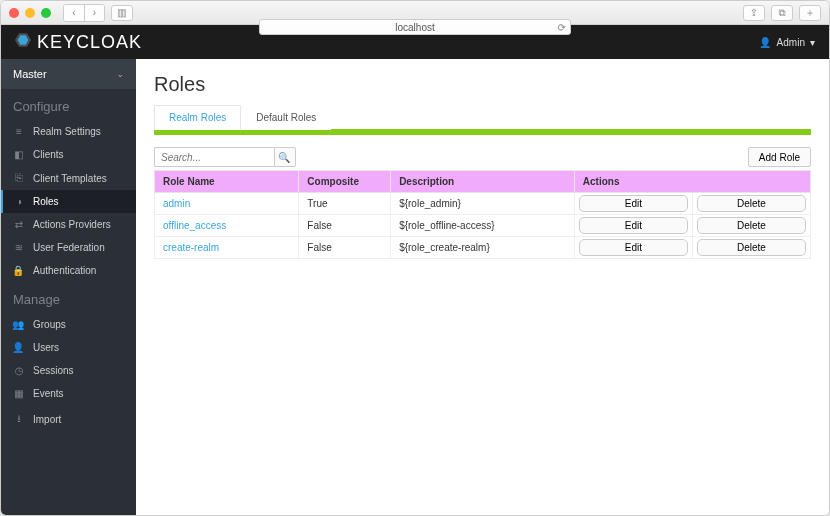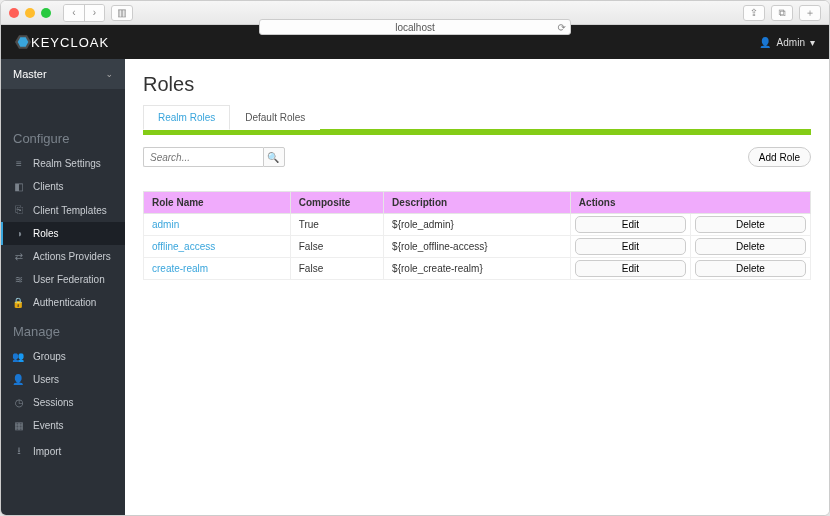--- a/index.html
+++ b/index.html
@@ -12,43 +12,43 @@
   .dot.red{background:#ff5f57;} .dot.yellow{background:#ffbd2e;} .dot.green{background:#28c940;}
   .nav-btns { display:flex; margin-left:12px; border:1px solid #ccc; border-radius:3px; overflow:hidden;}
   .nav-btns span{ width:20px; height:16px; display:flex; align-items:center; justify-content:center; color:#888; font-size:10px; background:#fdfdfd;}
   .nav-btns span+span{border-left:1px solid #ccc;}
   .toolbar-icon { width:22px; height:16px; border:1px solid #ccc; border-radius:3px; margin-left:6px; display:flex; align-items:center; justify-content:center; color:#888; font-size:10px; background:#fdfdfd;}
   .urlbar { position:absolute; left:50%; transform:translateX(-50%); width:312px; height:16px; background:#fdfdfd; border:1px solid #ccc; border-radius:3px; display:flex; align-items:center; justify-content:center; font-size:10px; color:#555;margin-top:29px;}
   .urlbar .reload{ position:absolute; right:4px; color:#888;}
   .right-tools { margin-left:auto; display:flex;}
   
   .header { height:34px; background:#1c1c1c; display:flex; align-items:center; padding:0 14px; color:#fff;}
-  .logo { display:flex; align-items:center; font-weight:300; letter-spacing:1px; font-size:13px;}
+  .logo { display:flex; align-items:flex-start; gap:6px; font-weight:300; letter-spacing:1px; font-size:18px;}
   .logo-hex { width:16px; height:16px; }
   .user { margin-left:auto; display:flex; align-items:center; gap:5px; font-size:10px; color:#ddd;}
   
   .app { flex:1; display:flex; overflow:hidden;}
-  .sidebar { width:124px; background:#2b3037; color:#c9cdd2; display:flex; flex-direction:column; font-size:10px;gap:32px;}
+  .sidebar { width:135px; background:#2b3037; color:#c9cdd2; display:flex; flex-direction:column; font-size:10px;}
   .realm-select { background:#383f47; padding:9px 12px; display:flex; align-items:center; justify-content:space-between; color:#fff; font-size:11px;}
   .realm-select .chev{ font-size:9px; color:#aaa;}
   .section-h { padding:10px 12px 6px; color:#7a828b; font-size:13px;}
   .nav-item { padding:6px 12px 6px 12px; display:flex; align-items:center; gap:8px; cursor:pointer;}
   .nav-item .ic { width:12px; display:flex; justify-content:center; color:#7a828b; font-size:10px;}
   .nav-item.active { background:#1c2026; border-left:2px solid #39a5dc; padding-left:10px; color:#fff;}
   
   .main { flex:1; background:#fff; padding:14px 18px; overflow:auto;}
   h1.page-title { font-size:20px; font-weight:300; color:#333; margin-bottom:8px;}
   .tabs { border-bottom:6px solid #84cc16; display:flex; gap:0; margin-bottom:12px;}
   .tab { padding:6px 14px; font-size:10px; color:#555; cursor:pointer; border:1px solid transparent; border-bottom:none; position:relative; top:1px; background:#fff;}
   .tab.active { color:#39a5dc; border-color:#e5e5e5; border-bottom:1px solid #fff;}
-  .toolbar-row { display:flex; align-items:center; margin-bottom:24px;gap:37px;}
+  .toolbar-row { display:flex; align-items:center; margin-bottom:3px;gap:37px;}
   .search-wrap { display:flex;}
   .search-input { width:120px; height:20px; border:1px solid #ccc; border-right:none; padding:0 6px; font-size:10px; font-style:italic; color:#888; border-radius:2px 0 0 2px;}
   .search-btn { width:22px; height:20px; border:1px solid #ccc; background:#fafafa; display:flex; align-items:center; justify-content:center; font-size:10px; color:#555; border-radius:0 2px 2px 0; cursor:pointer;}
-  .add-btn { margin-left:auto; height:20px; padding:0 10px; border:1px solid #ccc; background:#fafafa; font-size:10px; cursor:pointer; border-radius:10px;}
+  .add-btn { margin-left:auto; height:20px; padding:0 10px; border:1px solid #ccc; background:#fafafa; font-size:10px; cursor:pointer; border-radius:2px;}
   table { width:100%; border-collapse:collapse; font-size:10px;}
   thead th { text-align:left; font-weight:600; padding:5px 8px; border:1px solid #e5e5e5; background:#f0abfc; color:#333;}
   tbody td { padding:4px 8px; border:1px solid #eee; color:#333;}
   tbody td a { color:#39a5dc; text-decoration:none;}
   .action-cell { width:64px; text-align:center; padding:2px 4px;}
   .action-btn { display:block; width:100%; padding:2px 0; border:1px solid #ccc; background:#fafafa; font-size:10px; cursor:pointer; border-radius:5px;}
   .desc-col{ width:28%;} .comp-col{width:14%;} .name-col{width:22%;}
 </style>
 </head>
 <body>

